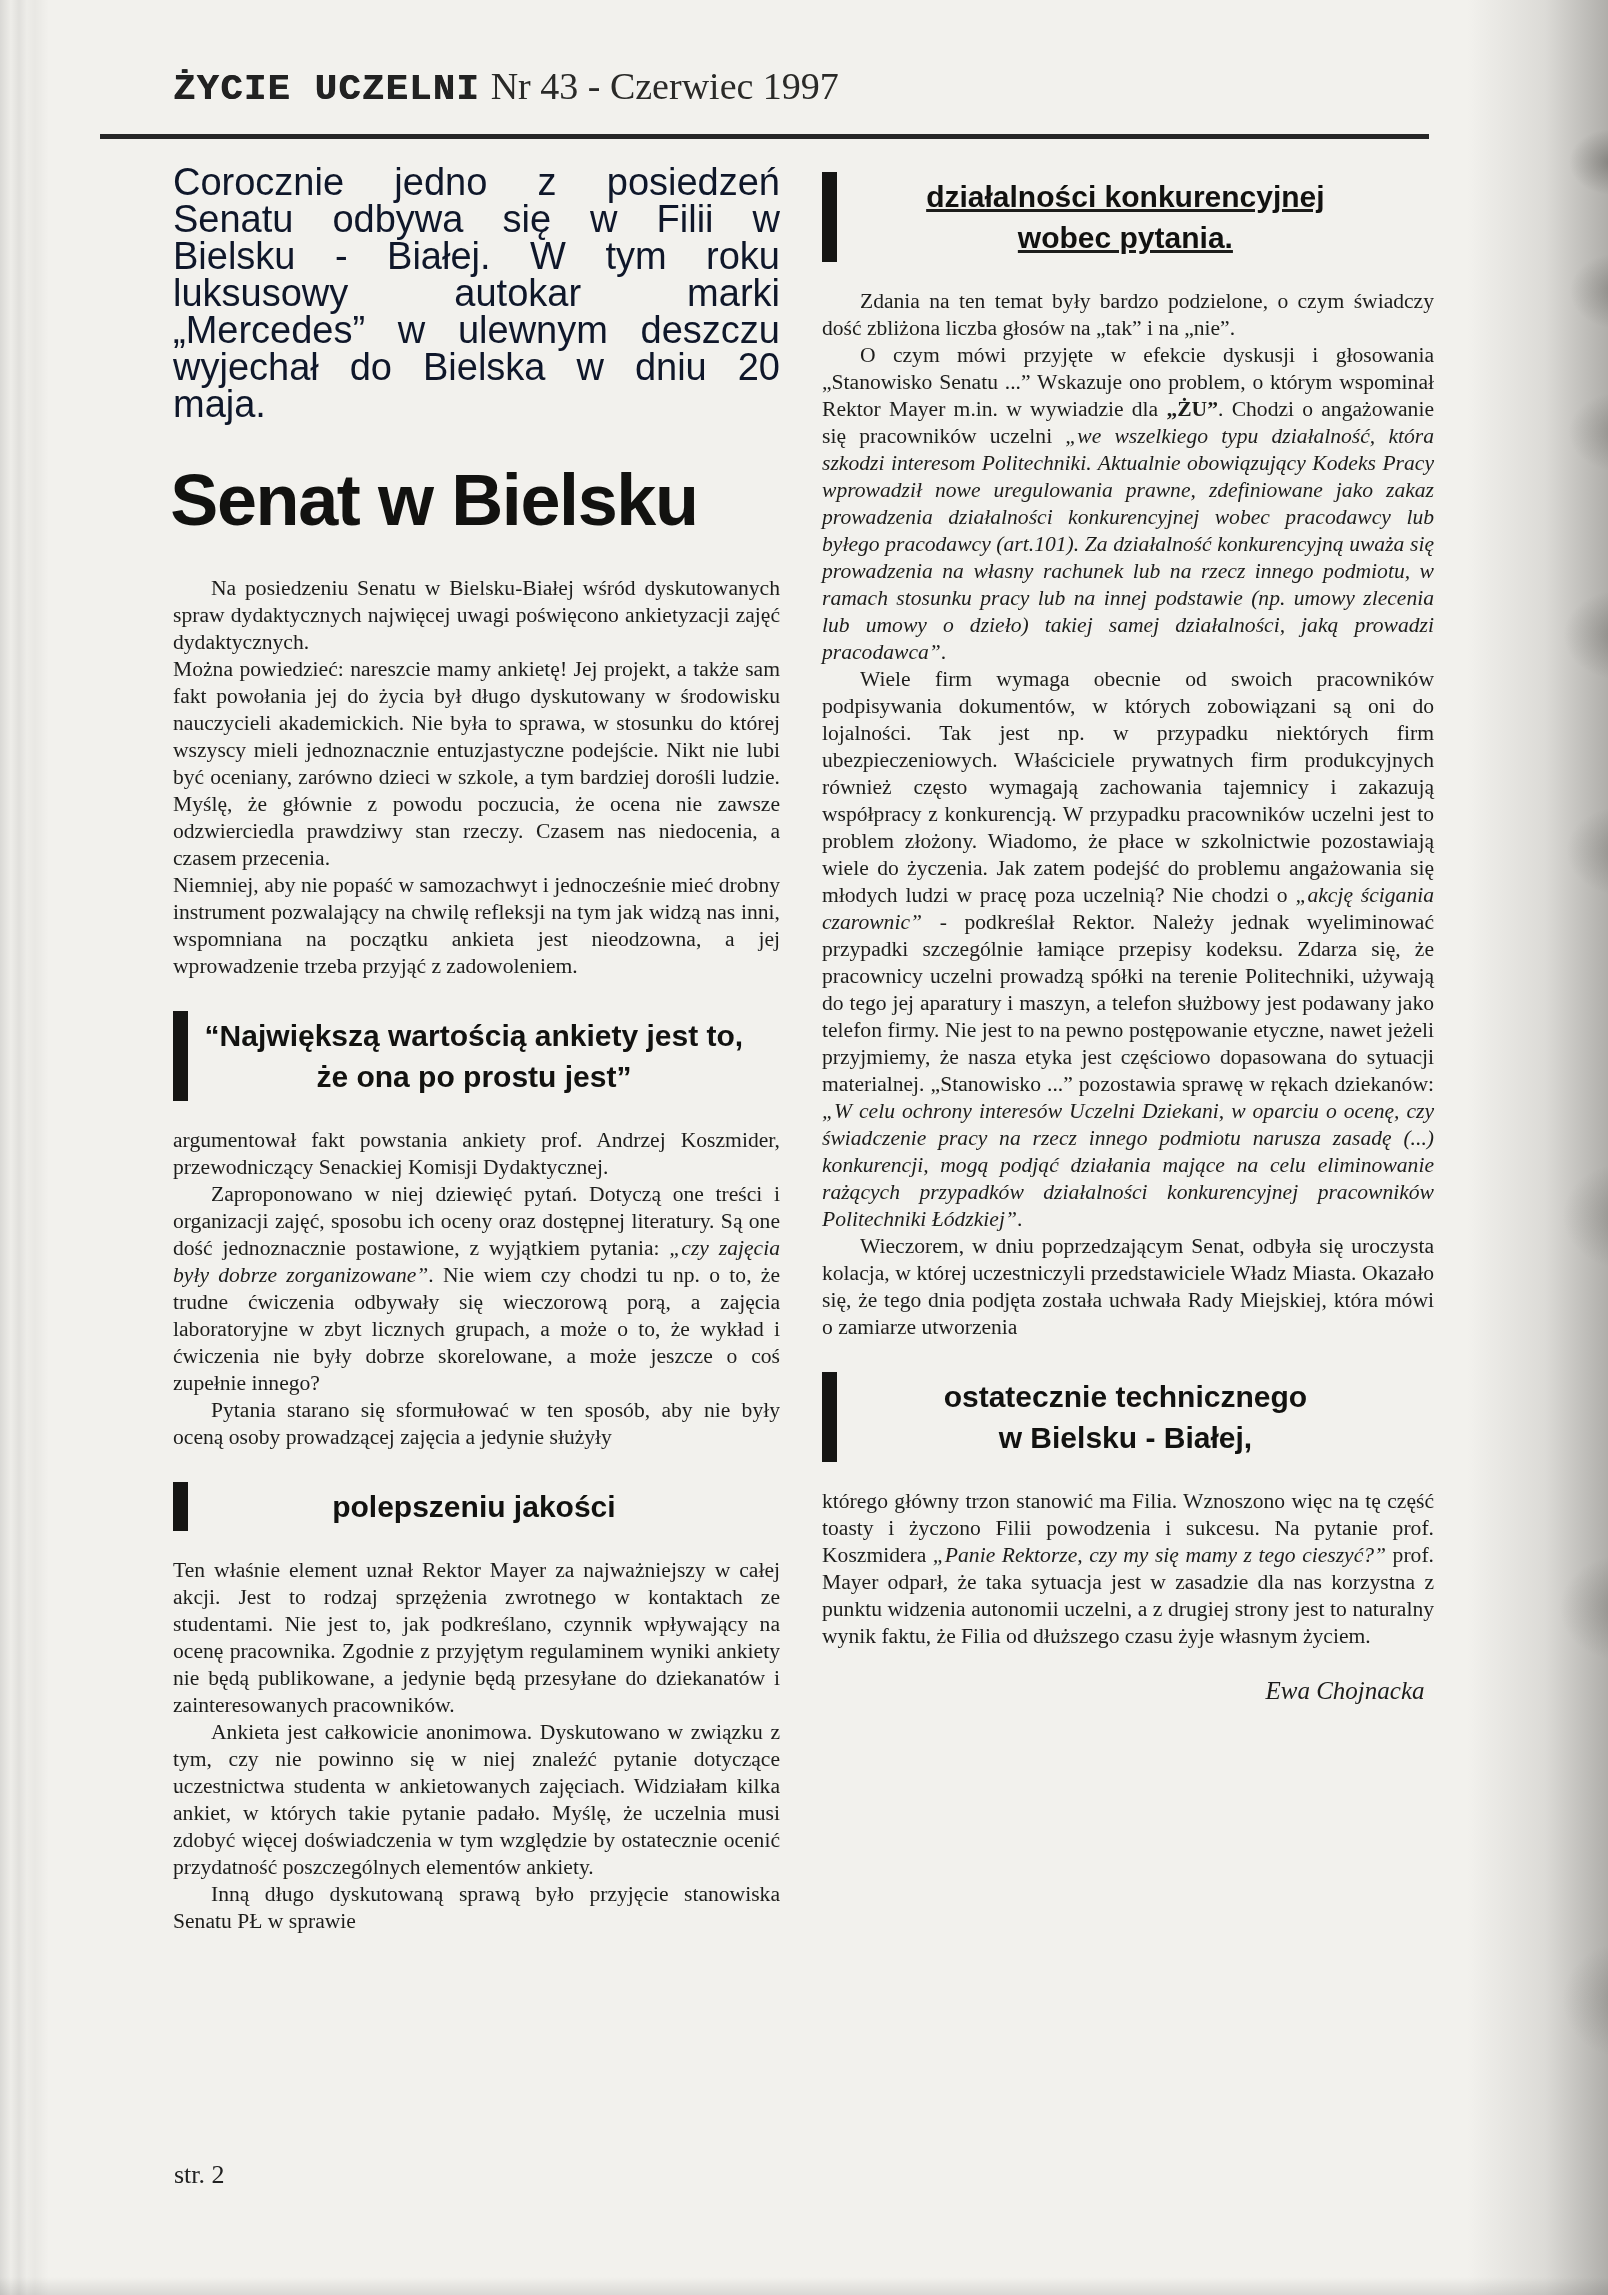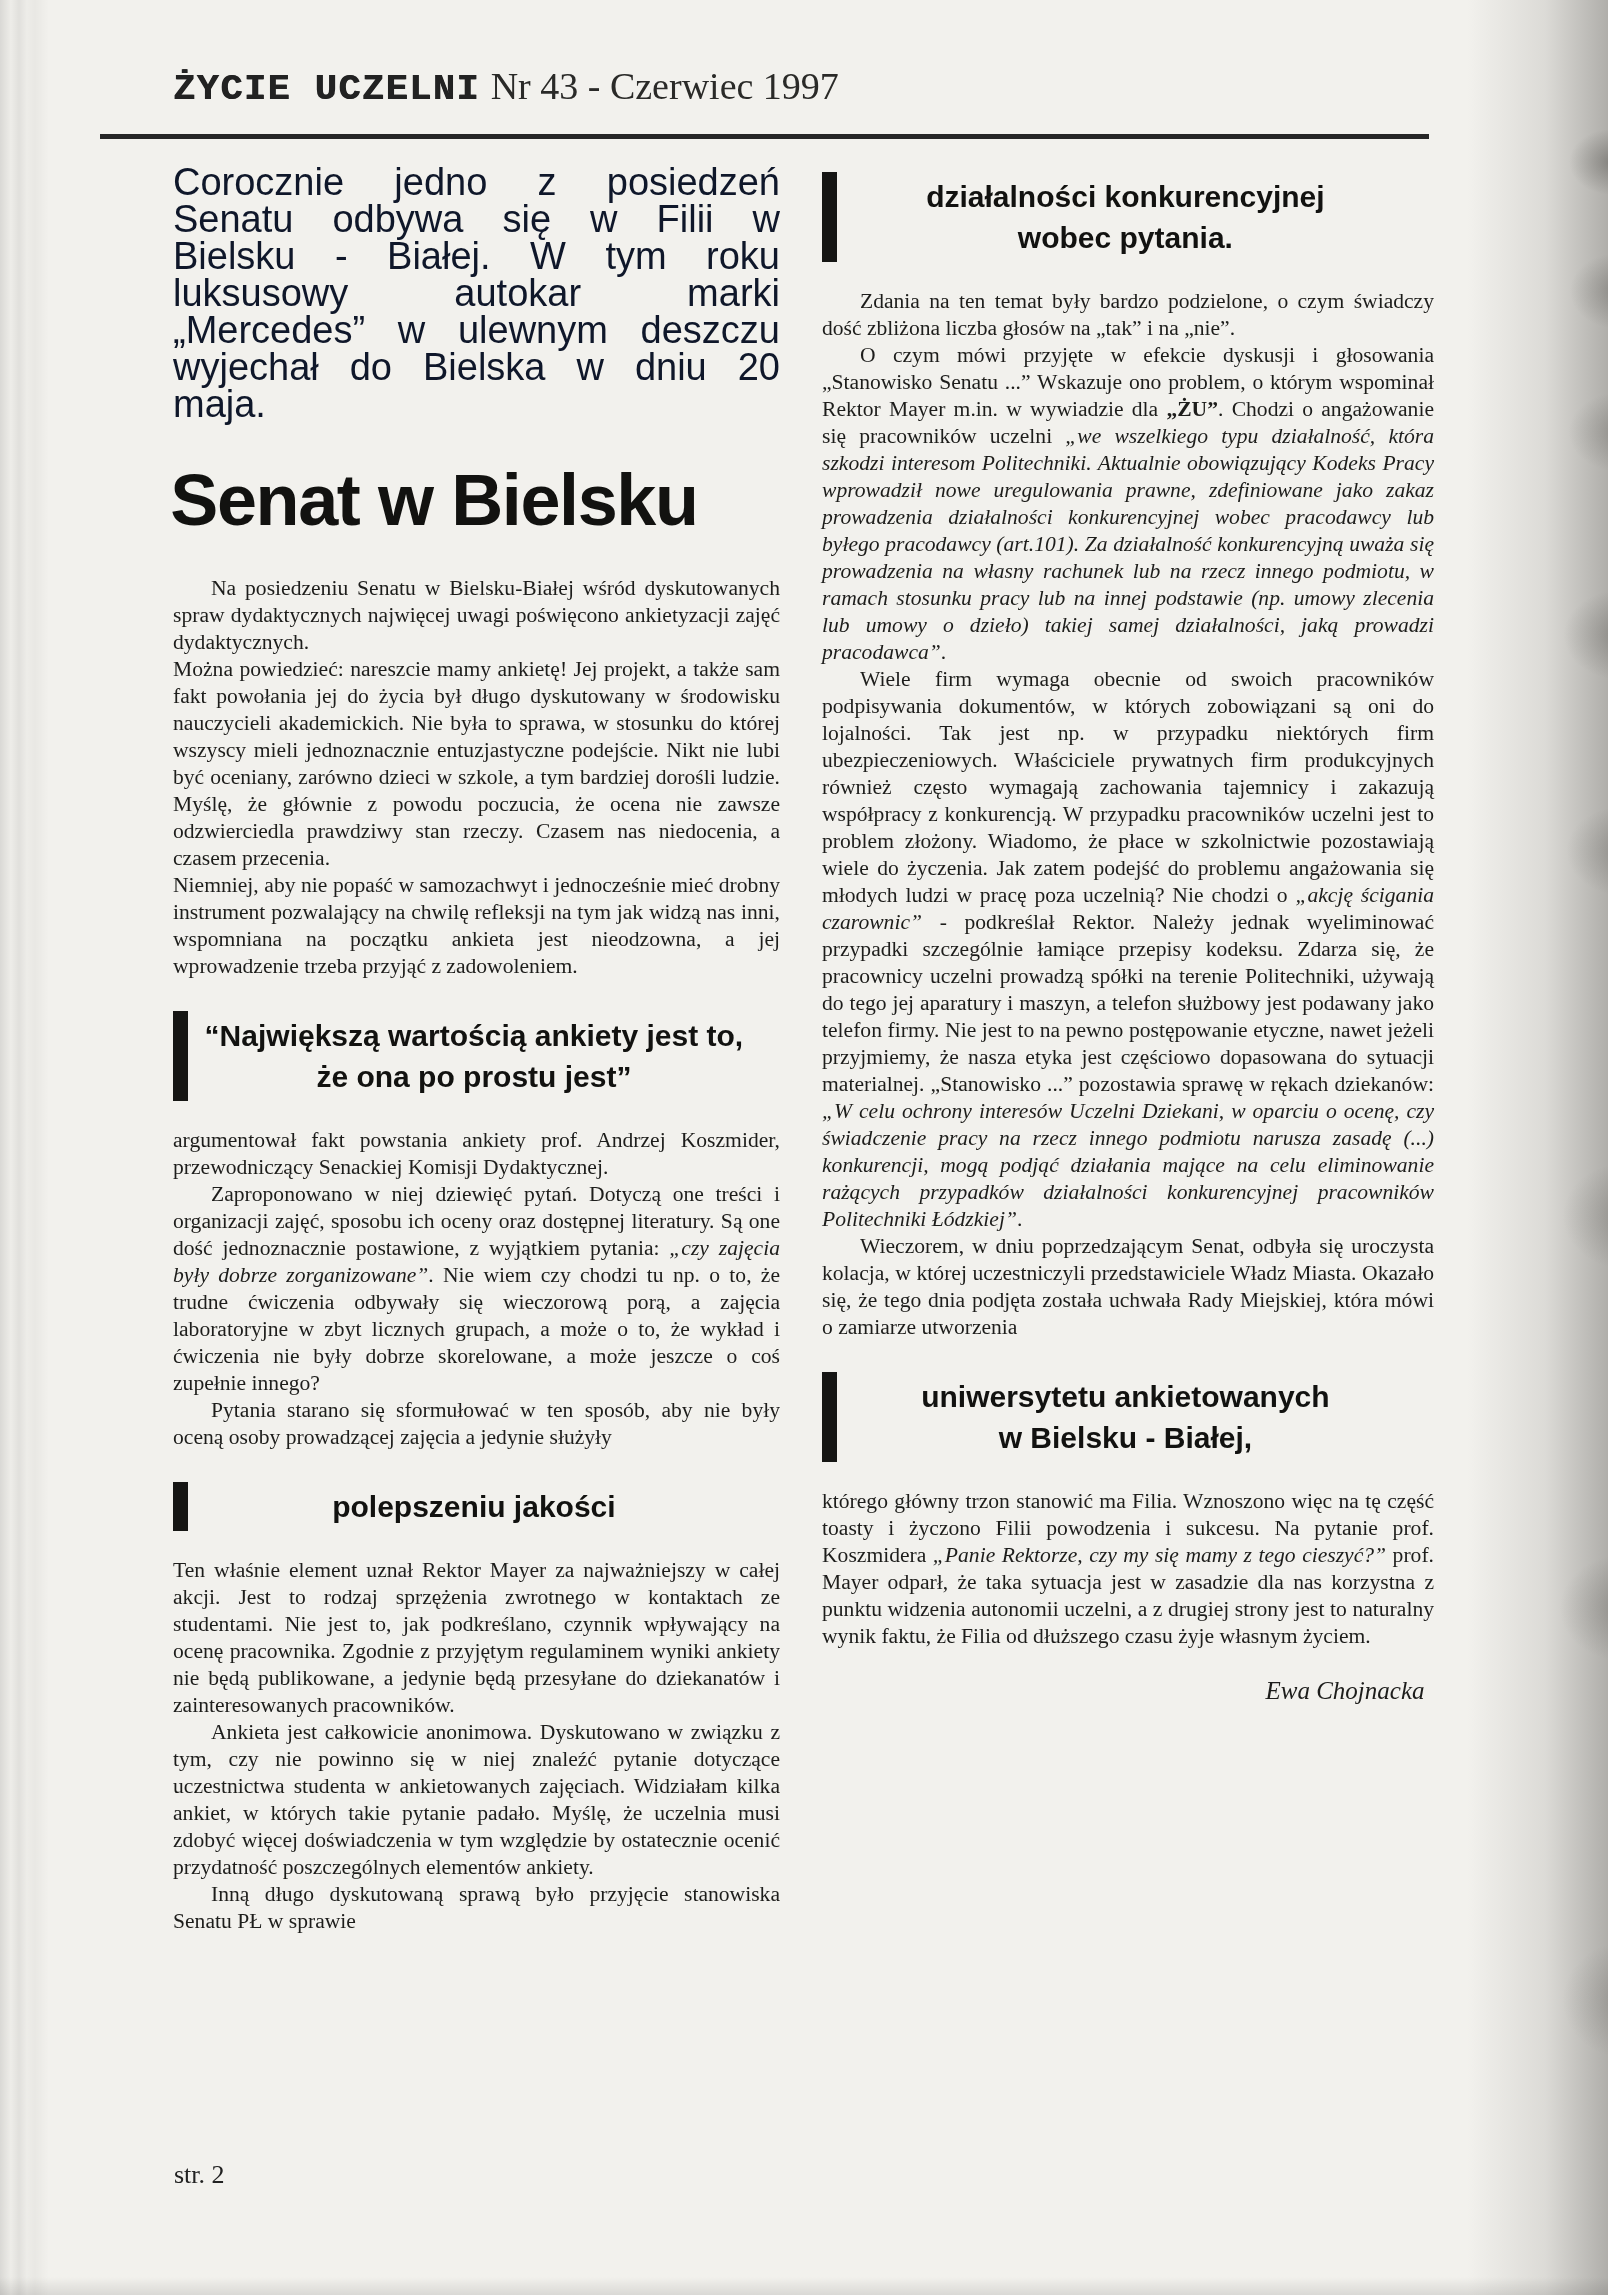--- a/index.html
+++ b/index.html
@@ -53,21 +53,21 @@
   .headline{
     font-family:"Liberation Sans", sans-serif;font-weight:bold;
     font-size:72px;letter-spacing:-1.4px;color:#121210;
     margin:36px 0 34px -2.7px;white-space:nowrap;
   }
   .p{font-size:21.6px;line-height:27px;text-align:justify;}
   .p.indent{text-indent:38px;}
   .it{font-style:italic;}
   .bold{font-weight:bold;}
   .sub{display:flex;align-items:stretch;margin:31px 0 26px 0;}
-  .col-right .sub:first-child{margin-top:0;}
+  .col-right .sub:first-child{margin-top:0;text-decoration:underline;}
   .sub .bar{flex:none;width:15px;background:#161614;}
   .sub .lines{
     flex:1;text-align:center;padding:4px 27px 4px 6.8px;
     font-family:"Liberation Sans", sans-serif;font-weight:bold;
     font-size:30px;line-height:41px;color:#121210;
   }
   .sub .lines span{display:block;}
   .signature{
     text-align:right;font-style:italic;font-size:25px;
     margin-top:27px;padding-right:9.5px;
@@ -117,21 +117,21 @@
           <span>wobec pytania.</span>
         </div>
       </div>
       <div class="p indent"><span>Zdania na ten temat były bardzo podzielone, o czym świadczy dość zbliżona liczba głosów na „tak” i na „nie”.</span></div>
       <div class="p indent"><span>O czym mówi przyjęte w efekcie dyskusji i głosowania „Stanowisko Senatu ...” Wskazuje ono problem, o którym wspominał Rektor Mayer m.in. w wywiadzie dla </span><span class="bold">„ŻU”</span><span>. Chodzi o angażowanie się pracowników uczelni </span><span class="it">„we wszelkiego typu działalność, która szkodzi interesom Politechniki. Aktualnie obowiązujący Kodeks Pracy wprowadził nowe uregulowania prawne, zdefiniowane jako zakaz prowadzenia działalności konkurencyjnej wobec pracodawcy lub byłego pracodawcy (art.101). Za działalność konkurencyjną uważa się prowadzenia na własny rachunek lub na rzecz innego podmiotu, w ramach stosunku pracy lub na innej podstawie (np. umowy zlecenia lub umowy o dzieło) takiej samej działalności, jaką prowadzi pracodawca”</span><span>.</span></div>
       <div class="p indent"><span>Wiele firm wymaga obecnie od swoich pracowników podpisywania dokumentów, w których zobowiązani są oni do lojalności. Tak jest np. w przypadku niektórych firm ubezpieczeniowych. Właściciele prywatnych firm produkcyjnych również często wymagają zachowania tajemnicy i zakazują współpracy z konkurencją. W przypadku pracowników uczelni jest to problem złożony. Wiadomo, że płace w szkolnictwie pozostawiają wiele do życzenia. Jak zatem podejść do problemu angażowania się młodych ludzi w pracę poza uczelnią? Nie chodzi o </span><span class="it">„akcję ścigania czarownic”</span><span> - podkreślał Rektor. Należy jednak wyeliminować przypadki szczególnie łamiące przepisy kodeksu. Zdarza się, że pracownicy uczelni prowadzą spółki na terenie Politechniki, używają do tego jej aparatury i maszyn, a telefon służbowy jest podawany jako telefon firmy. Nie jest to na pewno postępowanie etyczne, nawet jeżeli przyjmiemy, że nasza etyka jest częściowo dopasowana do sytuacji materialnej. „Stanowisko ...” pozostawia sprawę w rękach dziekanów: </span><span class="it">„W celu ochrony interesów Uczelni Dziekani, w oparciu o ocenę, czy świadczenie pracy na rzecz innego podmiotu narusza zasadę (...) konkurencji, mogą podjąć działania mające na celu eliminowanie rażących przypadków działalności konkurencyjnej pracowników Politechniki Łódzkiej”</span><span>.</span></div>
       <div class="p indent"><span>Wieczorem, w dniu poprzedzającym Senat, odbyła się uroczysta kolacja, w której uczestniczyli przedstawiciele Władz Miasta. Okazało się, że tego dnia podjęta została uchwała Rady Miejskiej, która mówi o zamiarze utworzenia</span></div>
       <div class="sub">
         <div class="bar"></div>
         <div class="lines">
-          <span>uniwersytetu ankietowanych</span>
+          <span>ostatecznie technicznego</span>
           <span>w Bielsku - Białej,</span>
         </div>
       </div>
       <div class="p"><span>którego główny trzon stanowić ma Filia. Wznoszono więc na tę część toasty i życzono Filii powodzenia i sukcesu. Na pytanie prof. Koszmidera </span><span class="it">„Panie Rektorze, czy my się mamy z tego cieszyć?”</span><span> prof. Mayer odparł, że taka sytuacja jest w zasadzie dla nas korzystna z punktu widzenia autonomii uczelni, a z drugiej strony jest to naturalny wynik faktu, że Filia od dłuższego czasu żyje własnym życiem.</span></div>
       <div class="signature"><span>Ewa Chojnacka</span></div>
     </div>
 
   <div class="page-number">str. 2</div>
 
   <div class="edge-left"></div>

